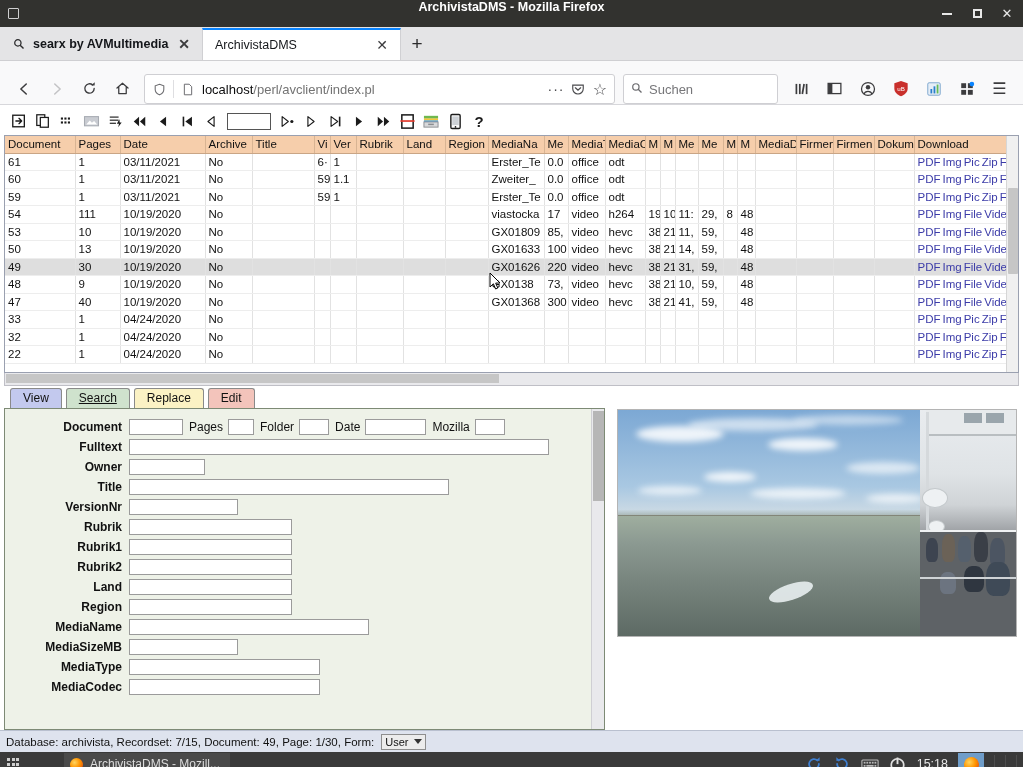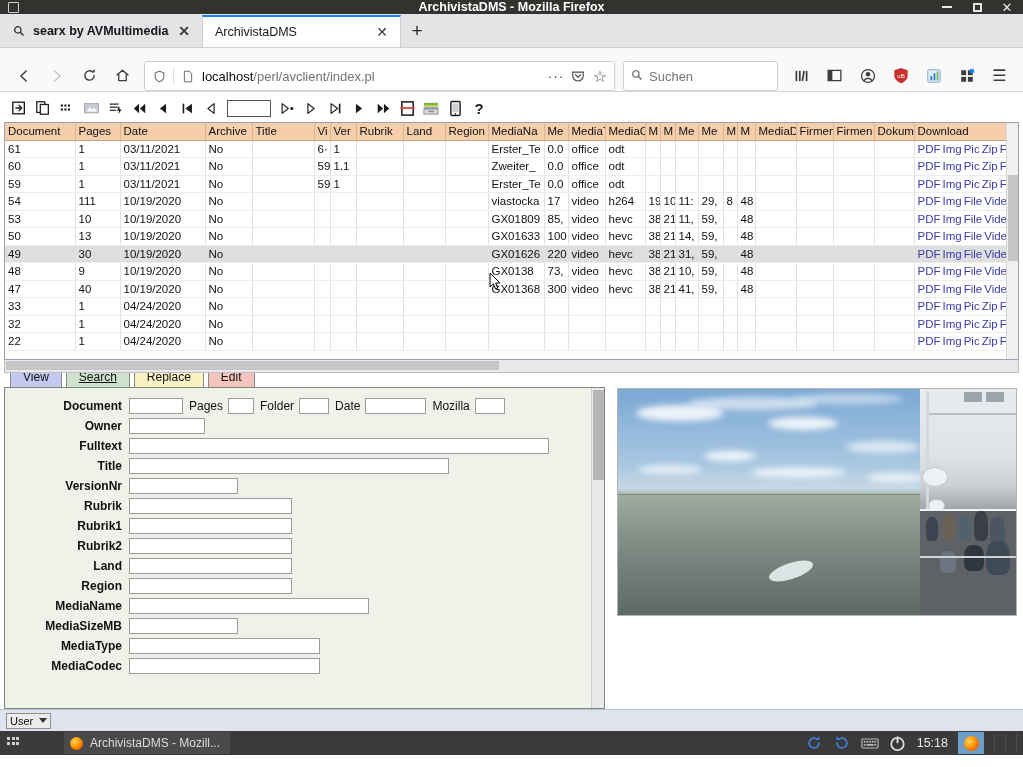--- a/index.html
+++ b/index.html
@@ -6,25 +6,24 @@
   html, body {
     margin: 0; padding: 0;
     width: 1023px; height: 767px;
     overflow: hidden;
     font-family: "Liberation Sans", sans-serif;
     background: #ffffff;
   }
 
   
   .titlebar {
-    height: 14px;
+    height: 27px;
     background: #32322f;
     color: #ffffff;
     display: flex;
-    align-items: center;
     position: relative;
     font-size: 12.5px;
   }
   .titlebar .tb-icon {
     width: 26px; height: 27px;
     display: flex; align-items: center; justify-content: center;
   }
   .tb-glyph {
     width: 11px; height: 11px;
     border: 1.6px solid #cfcfcf;
@@ -215,21 +214,21 @@
   .hthumb {
     position: absolute; left: 1px; top: 1px; height: 9px; width: 493px;
     background: #c6c6c6;
   }
 
   
   .formtabs {
     display: flex; align-items: flex-end;
     padding: 4px 0 0 10px; gap: 4px;
     background: #ffffff;
-    height: 14px;
+    height: 22px;
   }
   .ftab {
     font-size: 12px;
     padding: 2px 12px 3px 12px;
     border: 1px solid #8a8a8a;
     border-bottom: none;
     border-radius: 3px 3px 0 0;
     cursor: pointer;
     line-height: 14px;
     color: #111;
@@ -1036,26 +1035,26 @@
         <div class="finput" style="width:26px;"></div>
         <span class="inline-lbl">Folder</span>
         <div class="finput" style="width:30px;"></div>
         <span class="inline-lbl">Date</span>
         <div class="finput" style="width:61px;"></div>
         <span class="inline-lbl">Mozilla</span>
         <div class="finput" style="width:30px;"></div>
       </div>
       <div id="form-rows">
           <div class="frow">
+            <div class="flabel">Fulltext</div>
+            <div class="finput" style="width: 420px;"></div>
+          </div>
+          <div class="frow">
             <div class="flabel">Owner</div>
             <div class="finput" style="width: 76px;"></div>
-          </div>
-          <div class="frow">
-            <div class="flabel">Fulltext</div>
-            <div class="finput" style="width: 420px;"></div>
           </div>
           <div class="frow">
             <div class="flabel">Title</div>
             <div class="finput" style="width: 320px;"></div>
           </div>
           <div class="frow">
             <div class="flabel">VersionNr</div>
             <div class="finput" style="width: 109px;"></div>
           </div>
           <div class="frow">
@@ -1137,20 +1136,21 @@
           <div class="ppl" style="position:absolute;left:66px;top:30px;width:24px;height:34px;background:#3f4a57;"></div>
           <div class="ppl" style="position:absolute;left:20px;top:40px;width:16px;height:22px;background:#6c7480;"></div>
         </div>
         <div class="boat-rail2"></div>
       </div>
     </div>
   </div>
 </div>
 
 <div class="statusbar">
+  <span>Database: archivista, Recordset: 7/15, Document: 49, Page: 1/30, Form:</span>
   <span class="formselect">
     <span>User</span>
     <span class="caret"></span>
   </span>
 </div>
 
 <div class="taskbar">
   <div class="tb-grid">
     <span class="dots">
         <i></i>

